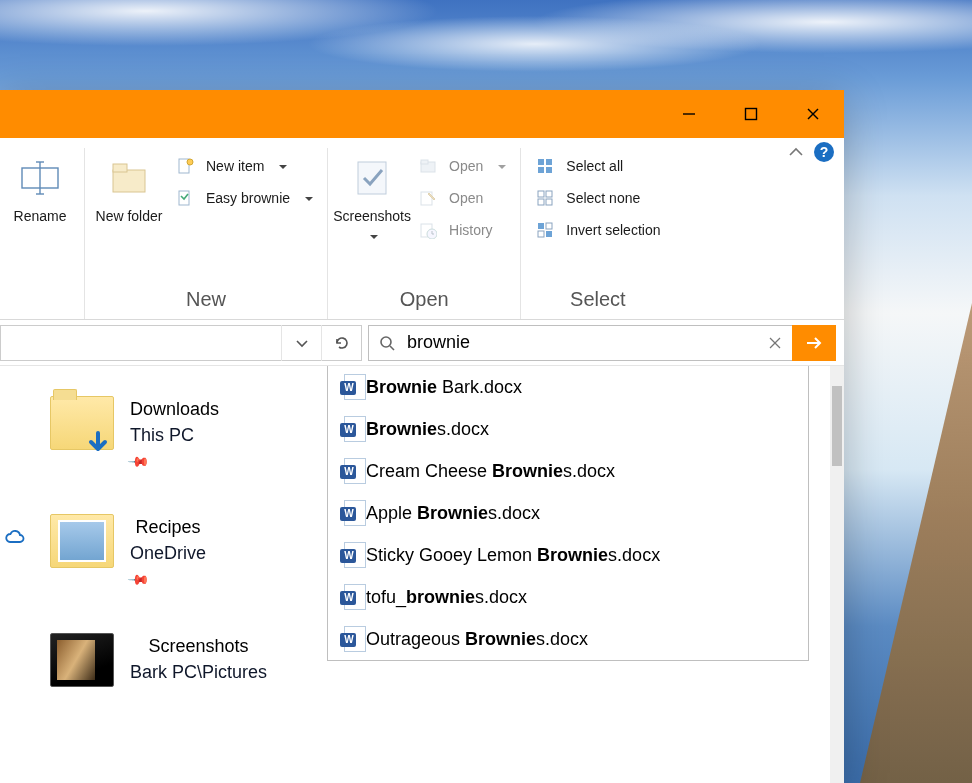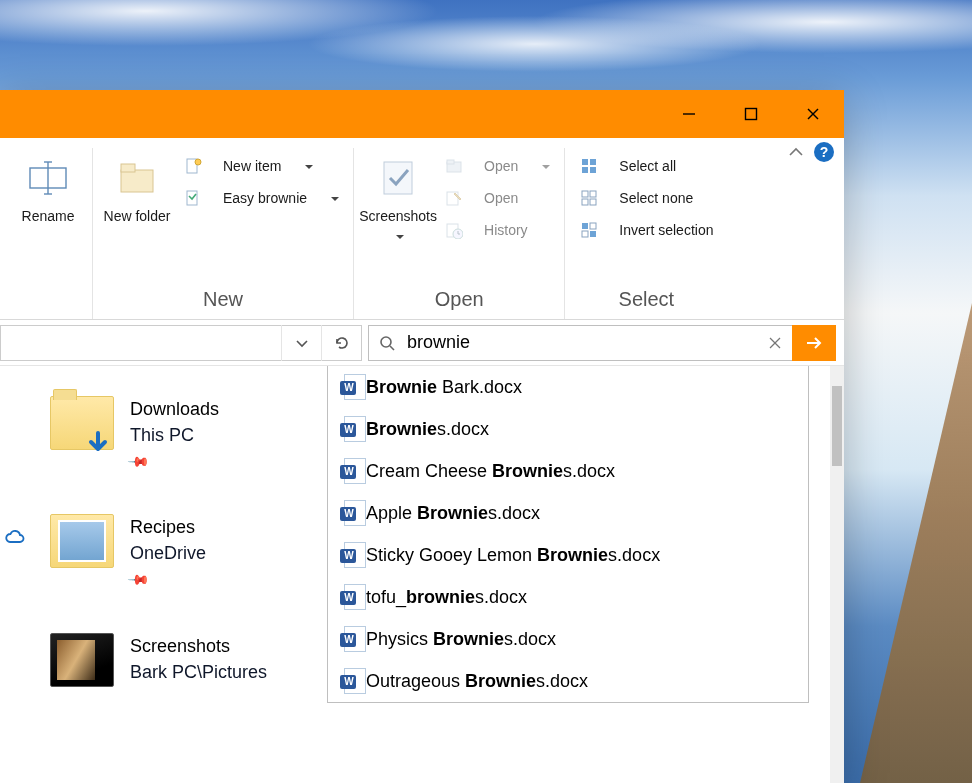--- a/index.html
+++ b/index.html
@@ -87,21 +87,21 @@
     display:flex; flex-direction:column; align-items:center; justify-content:flex-start;
     width:72px; text-align:center; color:#1a1a1a; cursor:default;
     padding-top: 6px;
   }
   .big-btn .iconbox {
     width:48px; height:48px; display:flex; align-items:center; justify-content:center;
     margin-bottom:6px;
   }
   .small-list { display:flex; flex-direction:column; gap:8px; padding-top: 6px; }
   .small-btn {
-    display:flex; align-items:center; gap:20px; padding:2px 6px; color:#1a1a1a; cursor:default;
+    display:flex; align-items:center; gap:11px; padding:2px 6px; color:#1a1a1a; cursor:default;
     white-space: nowrap;
   }
   .small-btn.dim { color:#8a8a8a; }
   .small-icon { width:20px; height:20px; display:flex; align-items:center; justify-content:center; font-size:16px;}
   .group-label {
     color:#555; font-size:20px; padding: 0 0 8px 0;
   }
 
   .nav-row {
     height: 46px; display:flex; align-items:center; border-bottom:1px solid #e5e5e5;
@@ -163,21 +163,21 @@
   }
   .photo-inner{ position:absolute; left:8px; top:6px; right:8px; bottom:6px;
     background: linear-gradient(180deg,#a6c9ea,#73a5d1); border:2px solid #fff;}
   .black-folder {
     position:absolute; inset:0; background: linear-gradient(160deg,#222 0%,#000 70%);
     border:1px solid #555; border-radius:2px;
   }
   .black-folder::after{content:"";position:absolute;left:6px;top:6px;right:18px;bottom:6px;
     background: linear-gradient(120deg,#8b5e2e 0%, #d9b27a 50%, #3d2c18 100%);}
   .folder-meta { line-height:1.45; font-size:18px; }
-  .folder-meta .name { color:#000; }
+  .folder-meta .name { color:#000;text-align:center; }
   .folder-meta .path { color:#0f172a; }
   .pinned { color:#999; font-size:14px; transform: rotate(45deg); display:inline-block; margin-top:4px;}
   .cloud-icon { position:absolute; left:-46px; top:16px; color:#1b6ec2; font-size:20px;}
   
   
   .suggestions {
     position:absolute; top:0; left:327px; width:482px;
     background:#fff; border:1px solid #bfbfbf; border-top:none;
     z-index:5;
   }
@@ -239,21 +239,21 @@
     <span class="chev">
       <svg width="16" height="12">
           <polyline points="2,9 8,3 14,9" fill="none" stroke="#777" stroke-width="1.6"></polyline>
         </svg>
     </span>
     <span class="help-circle">?</span>
   </div>
 
   <div class="ribbon">
 
-    <div class="group" style="padding-left:12px;justify-content:center;">
+    <div class="group" style="padding-left:4px;justify-content:center;">
       <div class="group-row">
         <div class="big-btn">
           <div class="iconbox">
             <svg width="44" height="40">
                 <rect x="4" y="10" width="36" height="20" fill="none" stroke="#5f8ab7" stroke-width="1.4"></rect>
                 <line x1="22" y1="4" x2="22" y2="36" stroke="#5f8ab7" stroke-width="1.4"></line>
                 <line x1="18" y1="4" x2="26" y2="4" stroke="#5f8ab7" stroke-width="1.4"></line>
                 <line x1="18" y1="36" x2="26" y2="36" stroke="#5f8ab7" stroke-width="1.4"></line>
               </svg>
           </div>
@@ -500,23 +500,19 @@
         <div class="sugg-item">
           <div class="word-icon"></div>
           <div class="sugg-text">Sticky Gooey Lemon <b>Brownie</b>s.docx</div>
         </div>
         <div class="sugg-item">
           <div class="word-icon"></div>
           <div class="sugg-text">tofu_<b>brownie</b>s.docx</div>
         </div>
         <div class="sugg-item">
           <div class="word-icon"></div>
-          <div class="sugg-text">Physics <b>Brownie</b>s.docx</div>
-        </div>
-        <div class="sugg-item">
-          <div class="word-icon"></div>
           <div class="sugg-text">Outrageous <b>Brownie</b>s.docx</div>
         </div>
       </div>
 
   </div>
 
 </div>
 
 </body></html>

